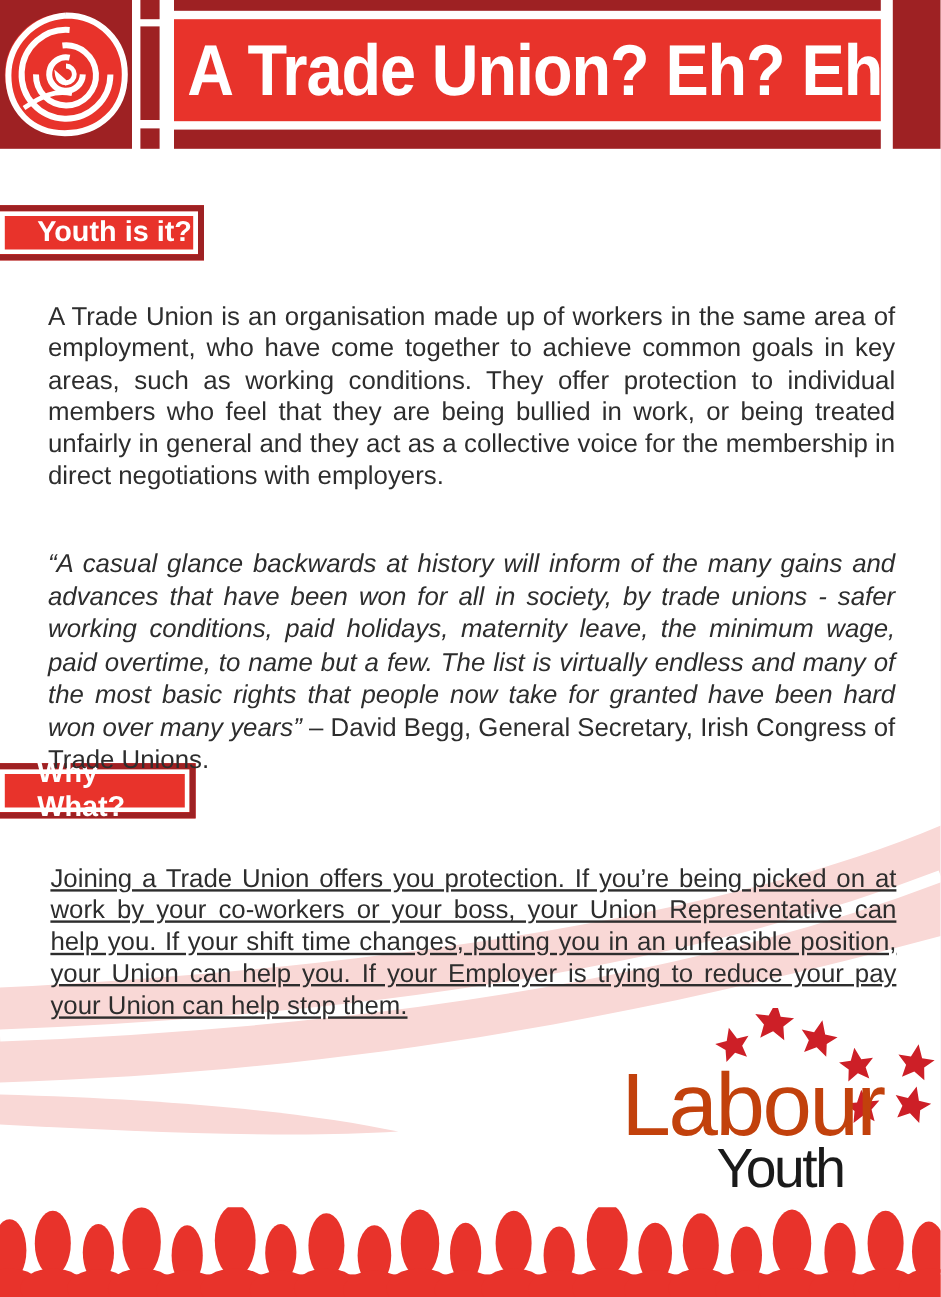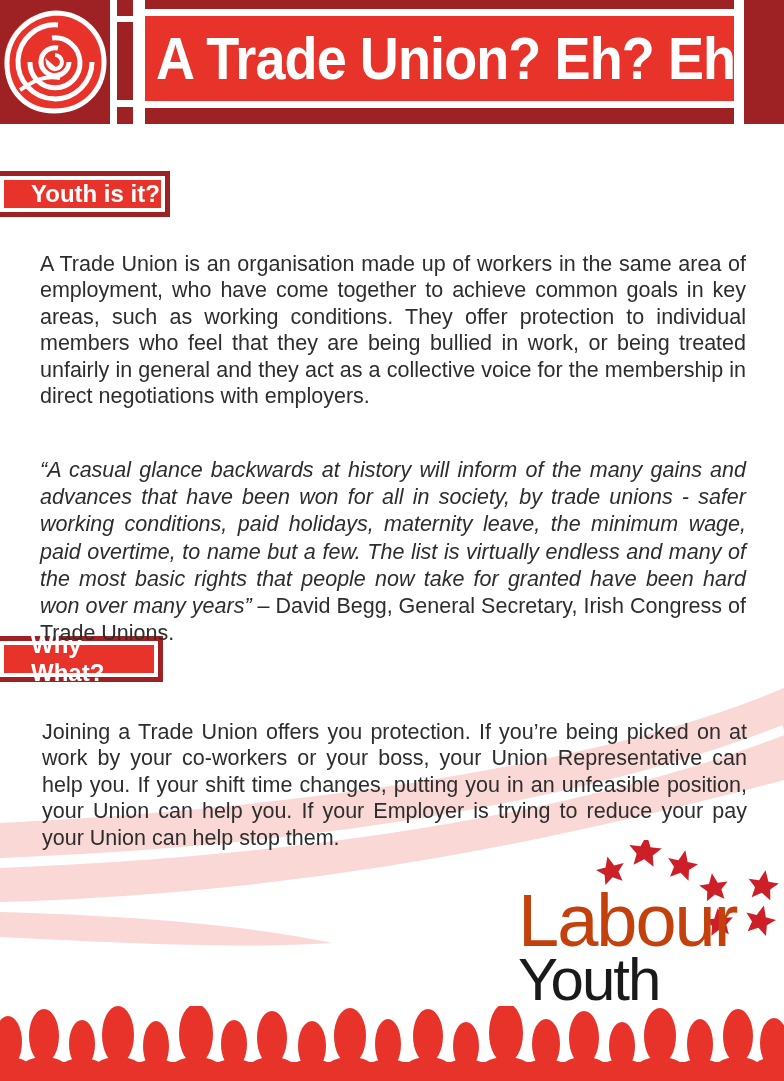--- a/index.html
+++ b/index.html
@@ -36,30 +36,30 @@
   .badge-why{top:636px;width:168px;}
   
   .para{
     position:absolute;color:#2d2d2d;font-size:21.5px;line-height:26.4px;
     text-align:justify;
     margin-top:20px;
   }
   .p1{left:40px;top:231px;width:706px;}
   .pquote{left:40px;top:437px;width:706px;line-height:27.2px;}
   .pquote .q-italic{font-style:italic;}
-  .p3{left:42px;top:699px;width:705px;}
+  .p3{left:42px;top:699px;width:705px;text-decoration:underline;}
   .p4{left:42px;top:855px;width:436px;}
   
   .logo-labour{
     position:absolute;left:518px;top:884px;width:230px;color:#c2410c;
     font-size:74px;line-height:1;letter-spacing:-2px;
   }
   .logo-youth{
     position:absolute;left:518px;top:950px;width:264px;color:#1a1a1a;
-    font-size:60px;line-height:1;letter-spacing:-2px;text-align:left;
+    font-size:46px;line-height:1;letter-spacing:-2px;text-align:center;
   }
   .swoosh,.stars,.crowd,.rose-svg{position:absolute;}
   .swoosh{left:0;top:680px;}
   .stars{left:560px;top:840px;}
   .crowd{left:0;top:1006px;}
   .rose-svg{left:0;top:0;}
 </style>
 </head>
 <body>
 

